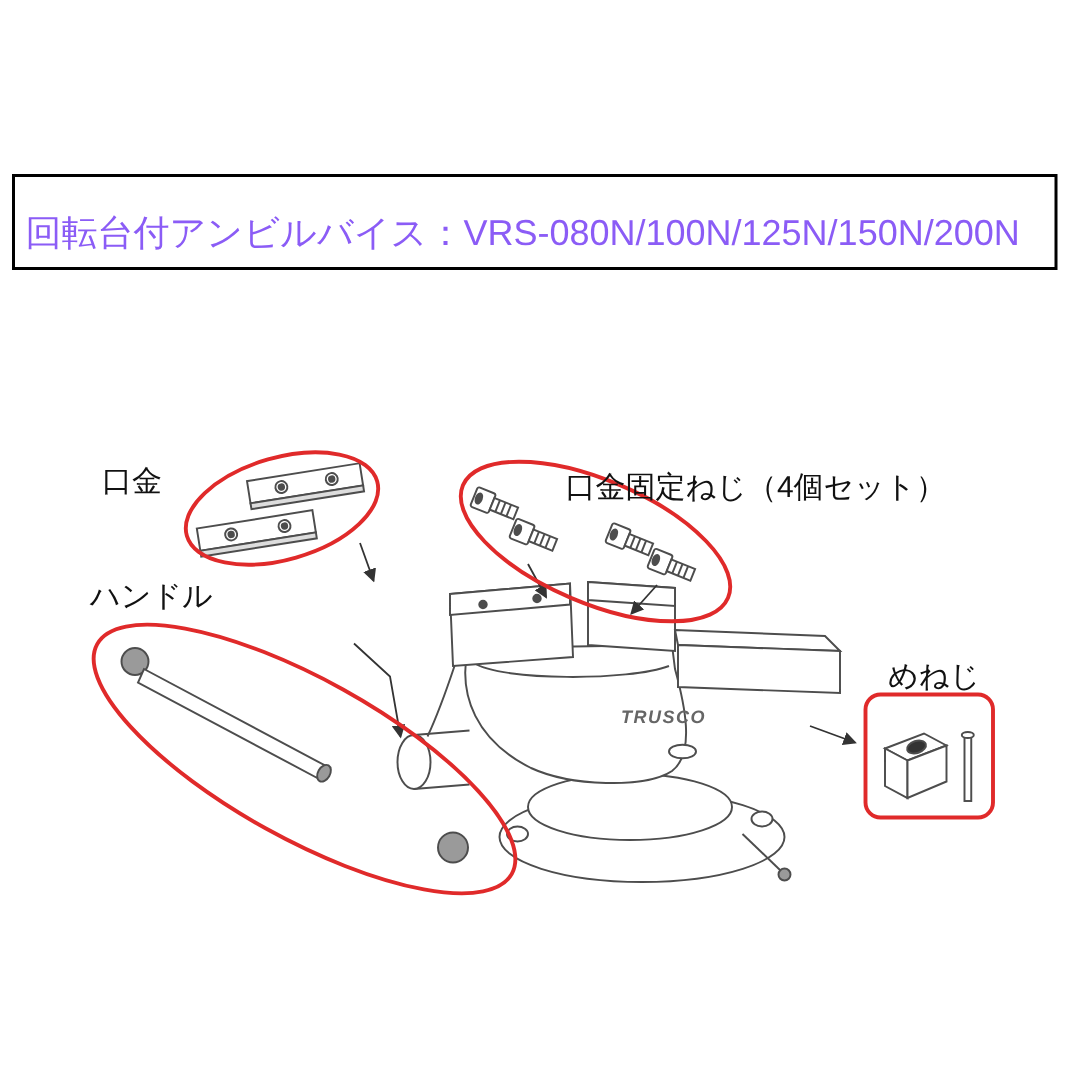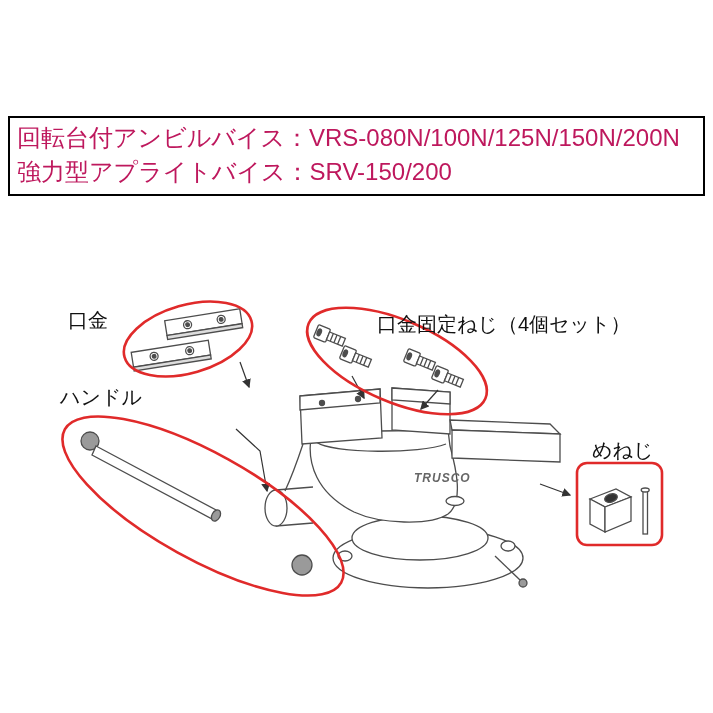--- a/index.html
+++ b/index.html
@@ -18,22 +18,23 @@
   .spec-box {
     position: absolute;
     left: 8px; top: 116px; width: 697px;
     border: 2px solid #000000;
     padding: 3px 7px 5px 7px;
     background: #ffffff;
   }
   .spec-line {
     font-size: 24px;
     line-height: 34px;
-    color: #be185d;
+    color: #8b5cf6;
     white-space: nowrap;
+    margin-top: 18px;
   }
   svg.diagram {
     position: absolute;
     left: 0; top: 0;
   }
   .label {
     font-size: 20px;
     fill: #111111;
     font-family: "Liberation Sans", sans-serif;
   }
@@ -41,21 +42,20 @@
   .leader  { stroke: #333333; stroke-width: 1.2; fill: none; }
   .redline { stroke: #e02a2a; stroke-width: 2.6; fill: none; }
 </style>
 </head>
 <body>
 
 <div class="page">
 
   <div class="spec-box">
     <div class="spec-line">回転台付アンビルバイス：VRS-080N/100N/125N/150N/200N</div>
-    <div class="spec-line">強力型アプライトバイス：SRV-150/200</div>
   </div>
 
   <svg class="diagram" width="713" height="713" viewBox="0 0 713 713">
 
     <defs>
       <marker id="ah" viewBox="0 0 10 10" refX="8.5" refY="5" markerWidth="7.5" markerHeight="7.5" orient="auto">
         <path d="M0,0 L10,5 L0,10 Z" fill="#333333"></path>
       </marker>
       <g id="screw" fill="#ffffff" stroke="#4d4d4d" stroke-width="1.3">
         <rect x="0" y="-7" width="13" height="14" rx="1.5"></rect>

